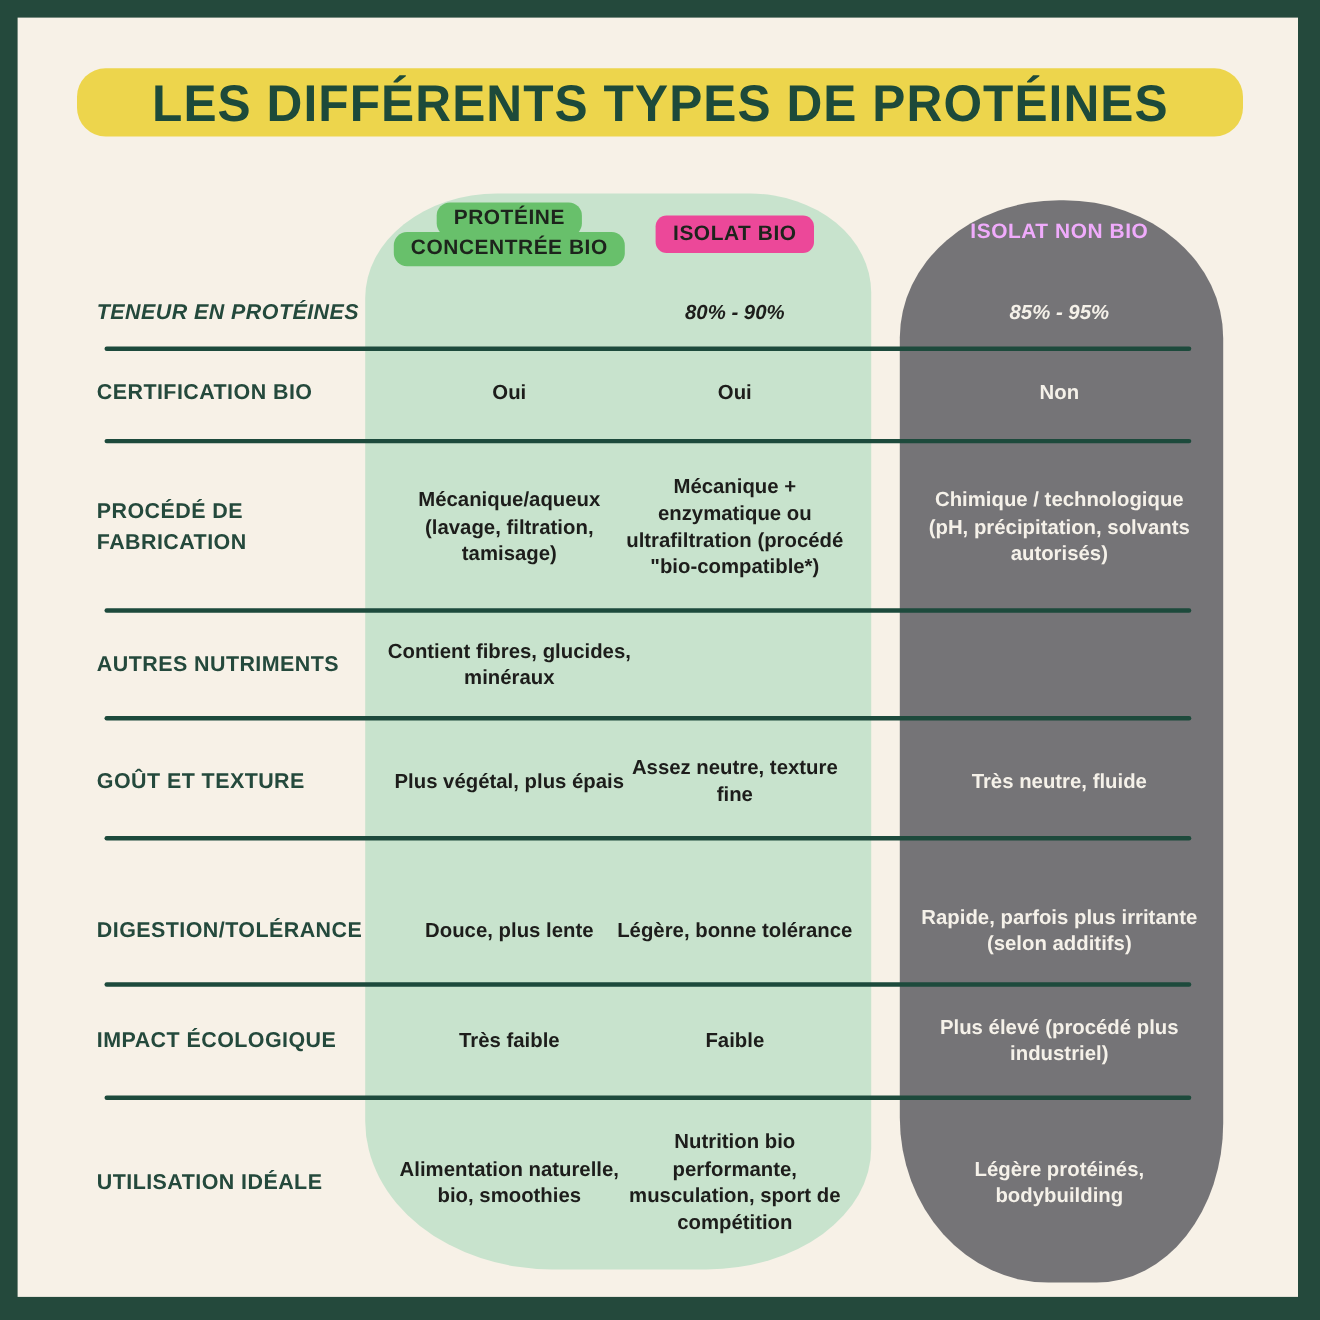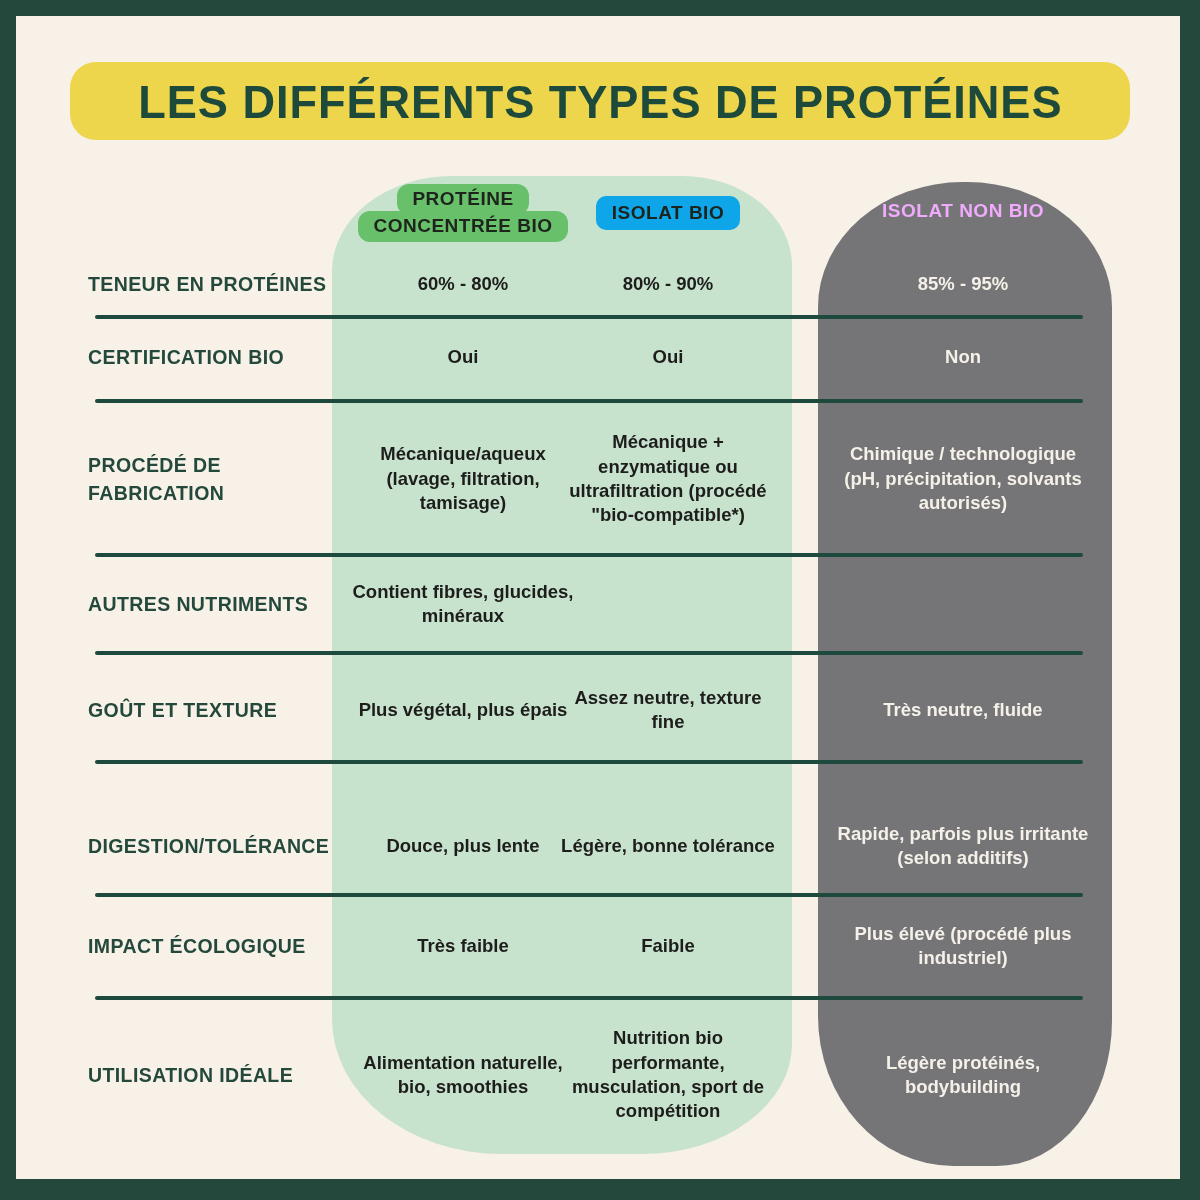--- a/index.html
+++ b/index.html
@@ -9,21 +9,21 @@
     font-family:"Liberation Sans","DejaVu Sans",sans-serif;
   }
   .canvas{
     position:absolute;left:16px;top:16px;right:20px;bottom:21px;
     background:#f7f1e7;
   }
   .page{position:absolute;left:0;top:0;width:1200px;height:1200px;}
 
   
   .title-banner{
-    position:absolute;left:70px;top:62px;width:1060px;height:78px;
+    position:absolute;left:70px;top:62px;width:1060px;height:62px;
     background:#edd54c;border-radius:26px;
     display:flex;align-items:center;justify-content:center;
   }
   .title-banner h1{
     margin:0;font-size:47px;font-weight:bold;color:#1d4a3a;
     letter-spacing:1px;white-space:nowrap;
     transform:scaleX(.96);
   }
 
   
@@ -47,40 +47,40 @@
     background:#68c06b;color:#1d241c;font-weight:bold;font-size:19px;
     letter-spacing:.5px;padding:5px 15px;border-radius:12px;line-height:1.1;
     white-space:nowrap;
   }
   .col1-header .hl.line2{margin-top:-4px;}
   .col2-header{
     position:absolute;left:558px;top:196px;width:220px;
     display:flex;justify-content:center;
   }
   .col2-header .hl{
-    background:#0ea5e9;color:#1d241c;font-weight:bold;font-size:19px;
+    background:#ec4899;color:#1d241c;font-weight:bold;font-size:19px;
     letter-spacing:.5px;padding:6px 16px;border-radius:10px;white-space:nowrap;
   }
   .col3-header{
     position:absolute;left:833px;top:200px;width:260px;
     text-align:center;color:#f0abfc;font-weight:bold;font-size:19px;
     letter-spacing:.5px;
   }
 
   
   .row{position:absolute;left:0;width:1200px;}
   .cell{position:absolute;display:flex;align-items:center;justify-content:center;
     text-align:center;font-weight:bold;color:#1d1d1b;font-size:18.5px;line-height:1.32;}
   .cell.label{left:88px;width:245px;justify-content:flex-start;text-align:left;
     color:#24493c;font-size:19.5px;letter-spacing:.4px;line-height:1.45;}
   .cell.c1{left:348px;width:230px;}
   .cell.c2{left:556px;width:224px;}
   .cell.c3{left:833px;width:260px;color:#f5f1e9;}
 
-  .r1{top:252px;height:64px;}
+  .r1{top:252px;height:64px;font-style:italic;}
   .r2{top:325px;height:64px;}
   .r3{top:405px;height:148px;}
   .r4{top:558px;height:92px;}
   .r5{top:662px;height:96px;}
   .r6{top:786px;height:120px;}
   .r7{top:900px;height:92px;}
   .r8{top:1000px;height:150px;}
   .r1 .cell,.r2 .cell,.r3 .cell,.r4 .cell,.r5 .cell,.r6 .cell,.r7 .cell,.r8 .cell{height:100%;}
 
   
@@ -106,21 +106,20 @@
     <span class="hl line1">PROTÉINE</span>
     <span class="hl line2">CONCENTRÉE BIO</span>
   </div>
   <div class="col2-header">
     <span class="hl">ISOLAT BIO</span>
   </div>
   <div class="col3-header">ISOLAT NON BIO</div>
 
   <div class="row r1">
     <div class="cell label">TENEUR EN PROTÉINES</div>
-    <div class="cell c1">60% - 80%</div>
     <div class="cell c2">80% - 90%</div>
     <div class="cell c3">85% - 95%</div>
   </div>
   <div class="divider d1"></div>
 
   <div class="row r2">
     <div class="cell label">CERTIFICATION BIO</div>
     <div class="cell c1">Oui</div>
     <div class="cell c2">Oui</div>
     <div class="cell c3">Non</div>

